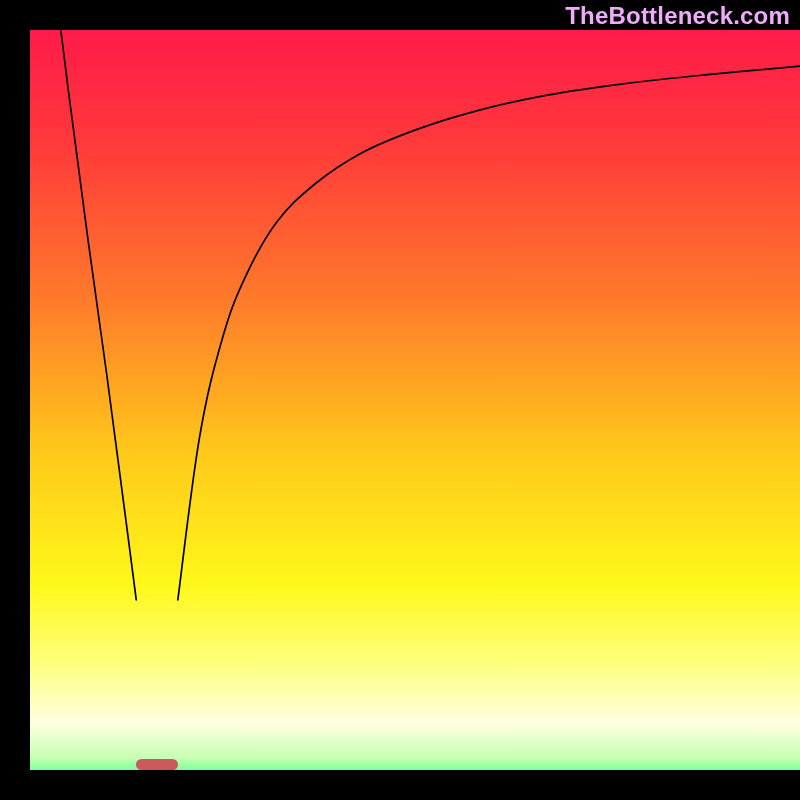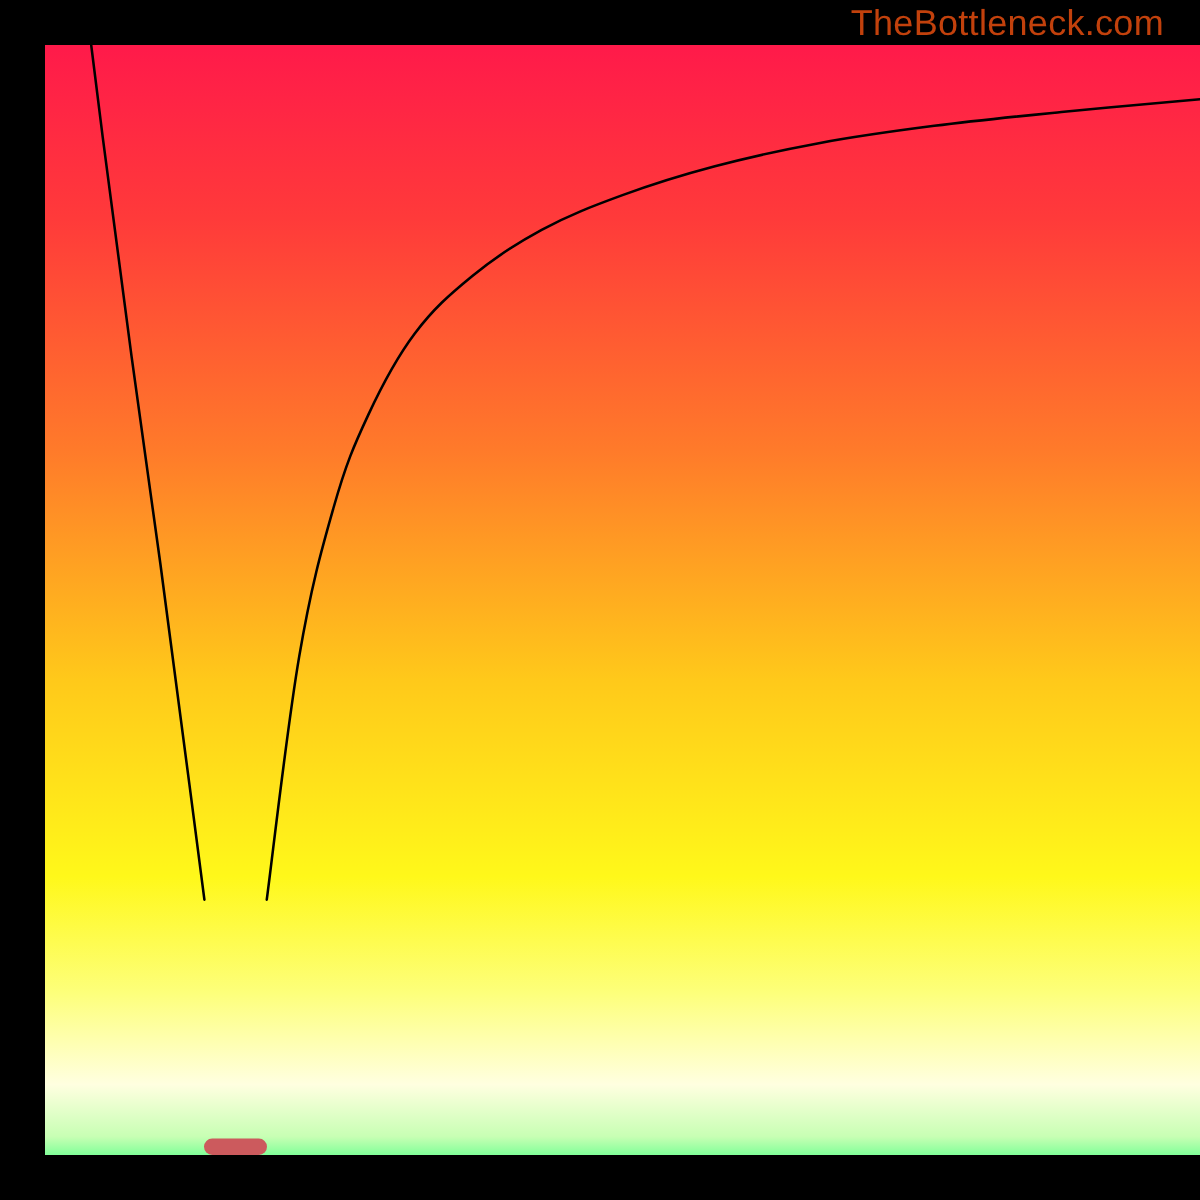--- a/index.html
+++ b/index.html
@@ -13,25 +13,25 @@
   }
   .frame {
     position: relative;
     width: 800px;
     height: 800px;
     background: #000;
   }
   .watermark {
     position: absolute;
     top: 2px;
-    right: 24px;
+    right: 10px;
     font-size: 24px;
-    color: #c2410c;
+    color: #f0abfc;
     letter-spacing: 0.2px;
-    font-weight: 400;
+    font-weight: 700;
     z-index: 5;
   }
   .plot-area {
     position: absolute;
     left: 30px;
     top: 30px;
     width: 770px;
     height: 740px;
     overflow: hidden;
   }

